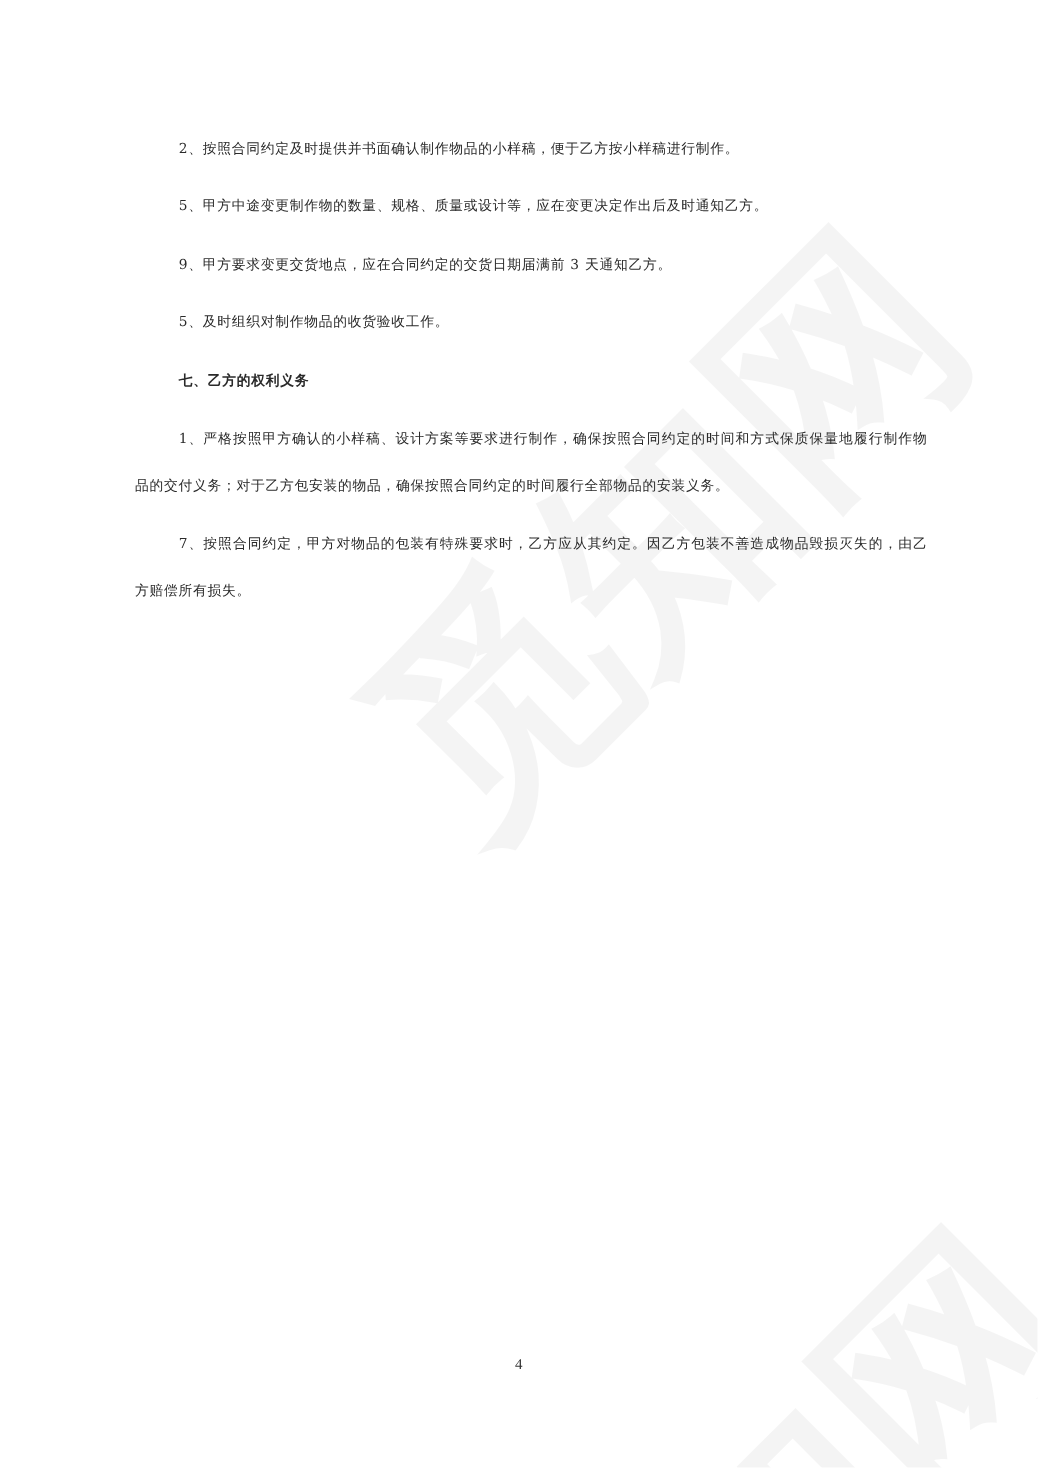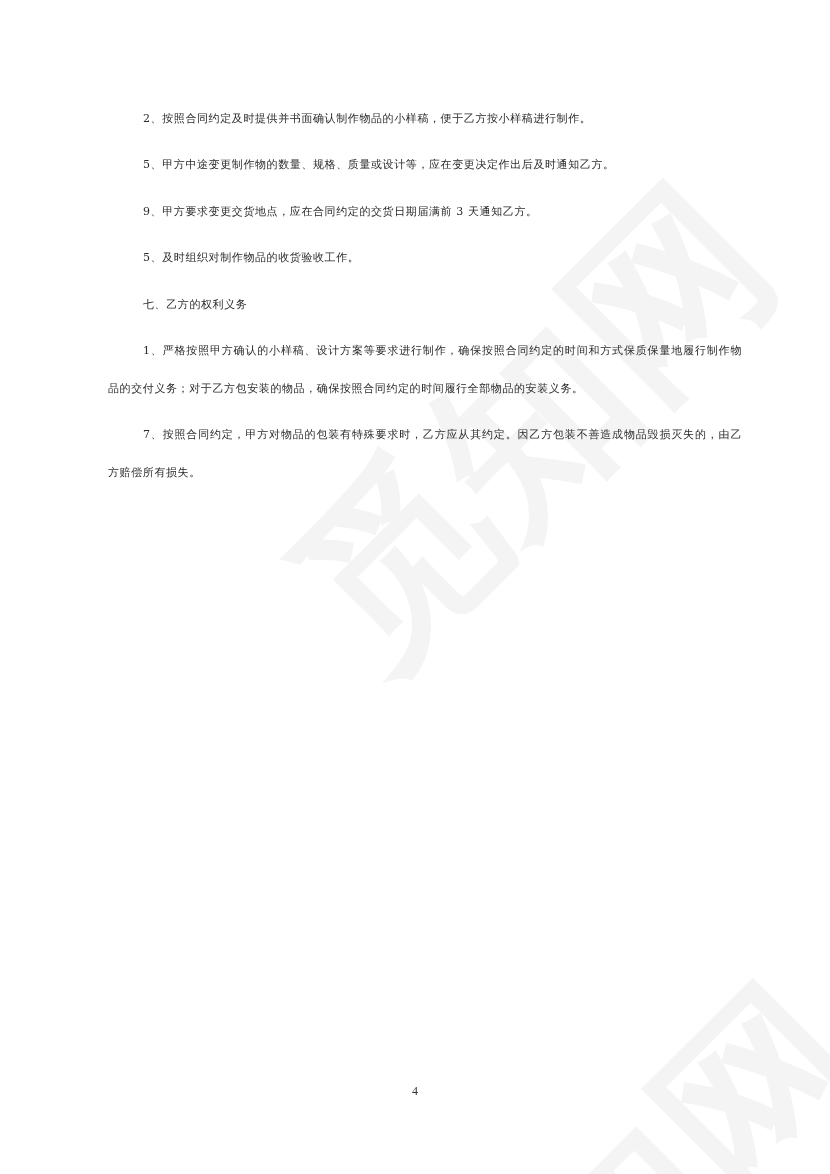--- a/index.html
+++ b/index.html
@@ -15,21 +15,21 @@
       transform: rotate(-45deg);
       white-space: nowrap;
     }
     .wm1 { left: 250px; top: 300px; font-size: 190px; }
     .wm2 { left: 340px; top: 1100px; font-size: 190px; }
     .page {
       position: absolute; left: 108px; top: 100px; width: 634px;
       font-size: 11px; line-height: 37.6px; letter-spacing: 0.6px;
     }
     .para { margin: 0 0 8.8px 0; text-indent: 35px; text-align: justify; }
-    .para.heading { font-weight: normal; }
+    .para.heading { font-weight: bold; }
     .page-number {
       position: absolute; left: 0; width: 830px; top: 1084px;
       text-align: center; font-size: 12px;
       font-family: "Liberation Serif", serif; color: #333;
     }
   </style>
 </head>
 <body>
 
 <div class="watermark wm1">觅知网</div>

